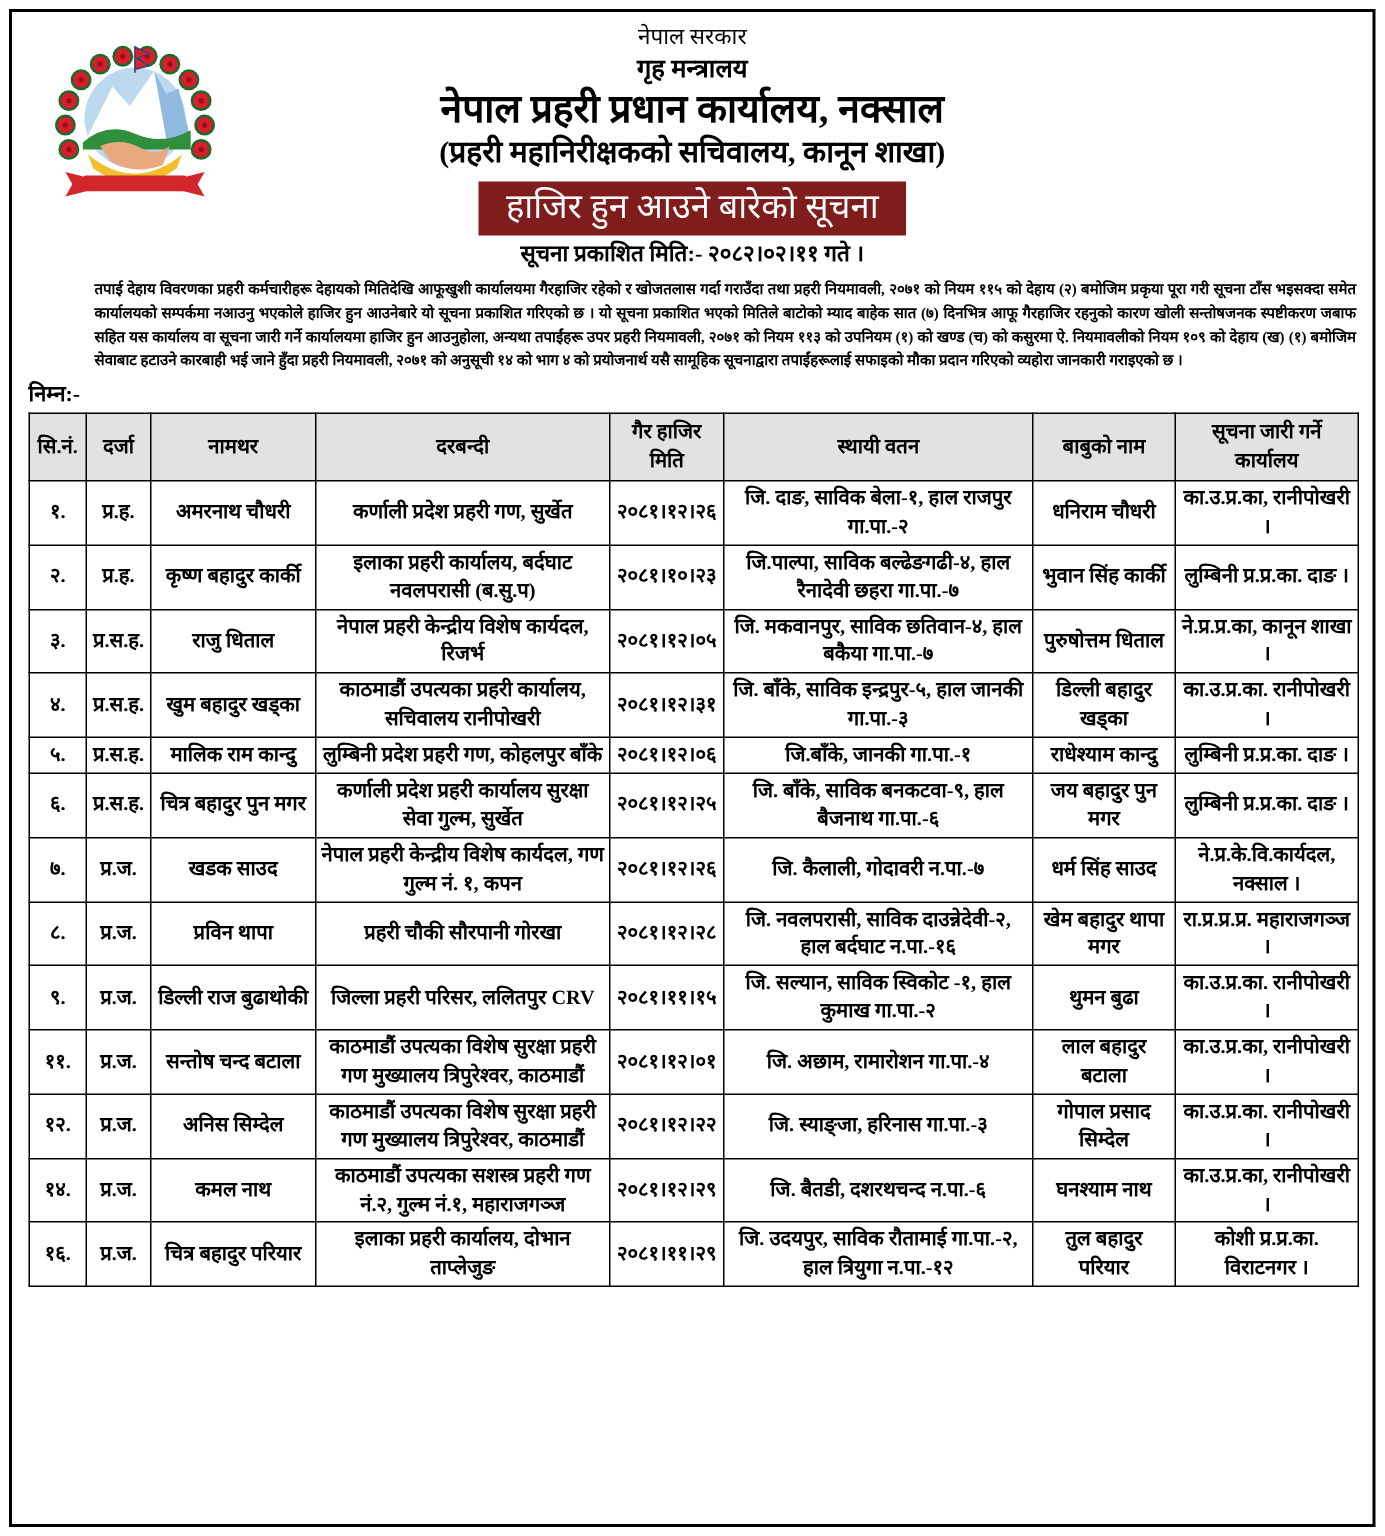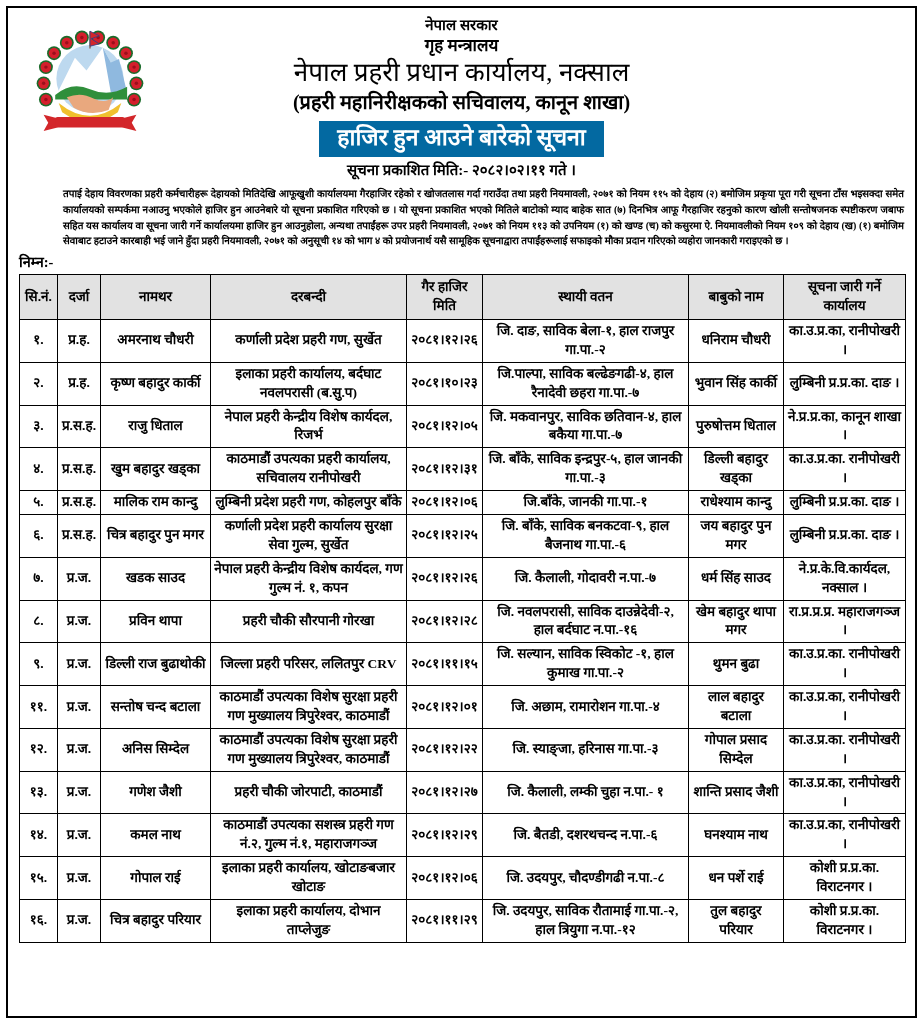--- a/index.html
+++ b/index.html
@@ -4,25 +4,25 @@
 <style>
   * { margin:0; padding:0; box-sizing:border-box; }
   html,body { width:923px; background:#ffffff; }
   body { font-family:"Liberation Serif","DejaVu Serif",serif; color:#000; }
   .page { position:relative; width:923px; height:1024px; background:#fff; }
   .frame { position:absolute; inset:6px; border:2px solid #000; padding:8px 11px 10px 11px; overflow:hidden; }
 
   .emblem-wrap { position:absolute; left:24px; top:22px; width:116px; height:116px; }
 
   .masthead { text-align:center; line-height:1.25; }
-  .gov-line { font-size:15px; font-weight:700; }
+  .gov-line { font-size:15px; font-weight:400; }
   .ministry-line { font-size:17px; font-weight:700; }
-  .office-line { font-size:26px; font-weight:400; margin-top:1px; }
+  .office-line { font-size:26px; font-weight:700; margin-top:1px; }
   .suboffice-line { font-size:20px; font-weight:700; }
-  .title-box { display:inline-block; background:#0369a1; color:#fff; font-size:23px; font-weight:700;
+  .title-box { display:inline-block; background:#7f1d1d; color:#fff; font-size:23px; font-weight:400;
                padding:3px 18px 5px 18px; margin:6px 0 4px 0; }
   .date-line { font-size:15px; font-weight:700; }
 
   .notice-body { margin-top:6px; font-size:10px; font-weight:600; line-height:1.58; text-align:justify;margin-left:44px; }
   .nimna { text-align:left; font-size:14.5px; font-weight:700; margin:2px 0 3px 0; }
 
   table.roster { width:100%; border-collapse:collapse; table-layout:fixed; border:1.8px solid #000; }
   .roster th, .roster td { border:1px solid #000; text-align:center; vertical-align:middle;
                            font-size:13.5px; padding:2px 3px; line-height:1.4; overflow-wrap:break-word; }
   .roster th { background:#e2e2e2; font-weight:700; font-size:13.5px; padding:3px 2px; }
@@ -249,50 +249,30 @@
             <td>१२.</td>
             <td>प्र.ज.</td>
             <td>अनिस सिम्देल</td>
             <td>काठमाडौं उपत्यका विशेष सुरक्षा प्रहरी गण मुख्यालय त्रिपुरेश्वर, काठमाडौं</td>
             <td>२०८१।१२।२२</td>
             <td>जि. स्याङ्जा, हरिनास गा.पा.-३</td>
             <td>गोपाल प्रसाद सिम्देल</td>
             <td>का.उ.प्र.का. रानीपोखरी ।</td>
           </tr>
           <tr>
-            <td>१३.</td>
-            <td>प्र.ज.</td>
-            <td>गणेश जैशी</td>
-            <td>प्रहरी चौकी जोरपाटी, काठमाडौं</td>
-            <td>२०८१।१२।२७</td>
-            <td>जि. कैलाली, लम्की चुहा न.पा.- १</td>
-            <td>शान्ति प्रसाद जैशी</td>
-            <td>का.उ.प्र.का, रानीपोखरी ।</td>
-          </tr>
-          <tr>
             <td>१४.</td>
             <td>प्र.ज.</td>
             <td>कमल नाथ</td>
             <td>काठमाडौं उपत्यका सशस्त्र प्रहरी गण नं.२, गुल्म नं.१, महाराजगञ्ज</td>
             <td>२०८१।१२।२९</td>
             <td>जि. बैतडी, दशरथचन्द न.पा.-६</td>
             <td>घनश्याम नाथ</td>
             <td>का.उ.प्र.का, रानीपोखरी ।</td>
           </tr>
           <tr>
-            <td>१५.</td>
-            <td>प्र.ज.</td>
-            <td>गोपाल राई</td>
-            <td>इलाका प्रहरी कार्यालय, खोटाङबजार खोटाङ</td>
-            <td>२०८१।१२।०६</td>
-            <td>जि. उदयपुर, चौदण्डीगढी न.पा.-८</td>
-            <td>धन पर्शे राई</td>
-            <td>कोशी प्र.प्र.का. विराटनगर ।</td>
-          </tr>
-          <tr>
             <td>१६.</td>
             <td>प्र.ज.</td>
             <td>चित्र बहादुर परियार</td>
             <td>इलाका प्रहरी कार्यालय, दोभान ताप्लेजुङ</td>
             <td>२०८१।११।२९</td>
             <td>जि. उदयपुर, साविक रौतामाई गा.पा.-२, हाल त्रियुगा न.पा.-१२</td>
             <td>तुल बहादुर परियार</td>
             <td>कोशी प्र.प्र.का. विराटनगर ।</td>
           </tr>
         </tbody>

